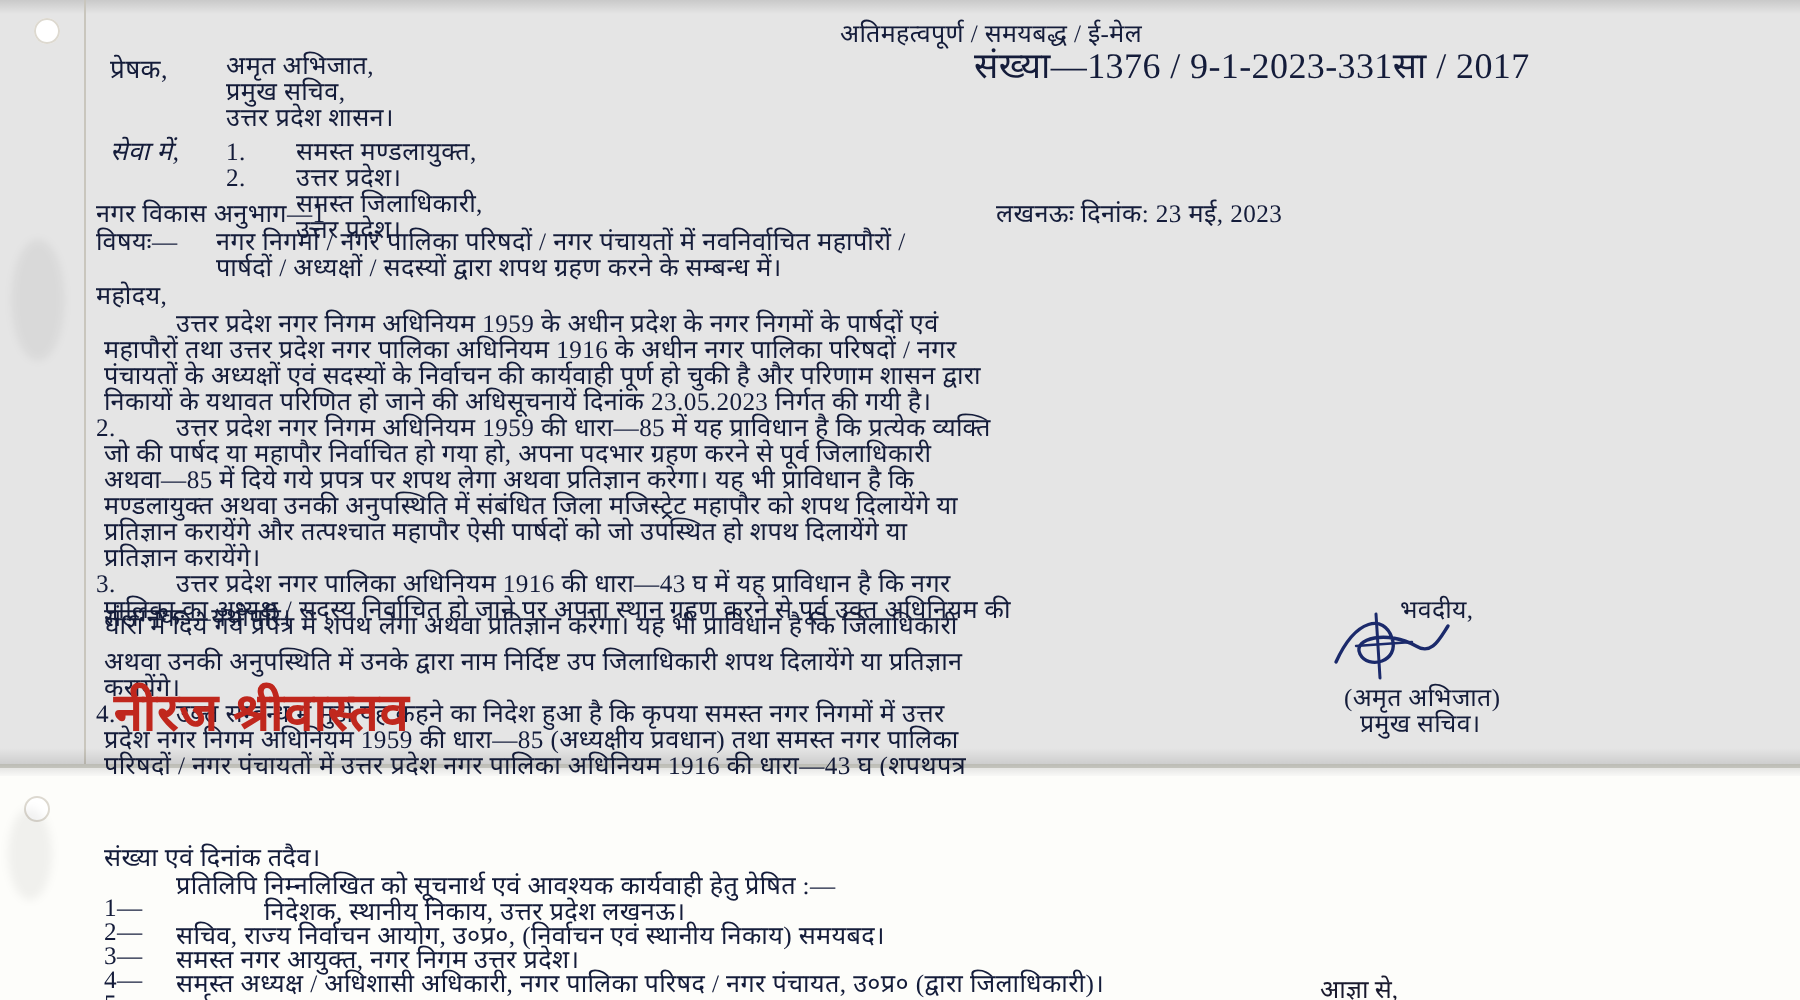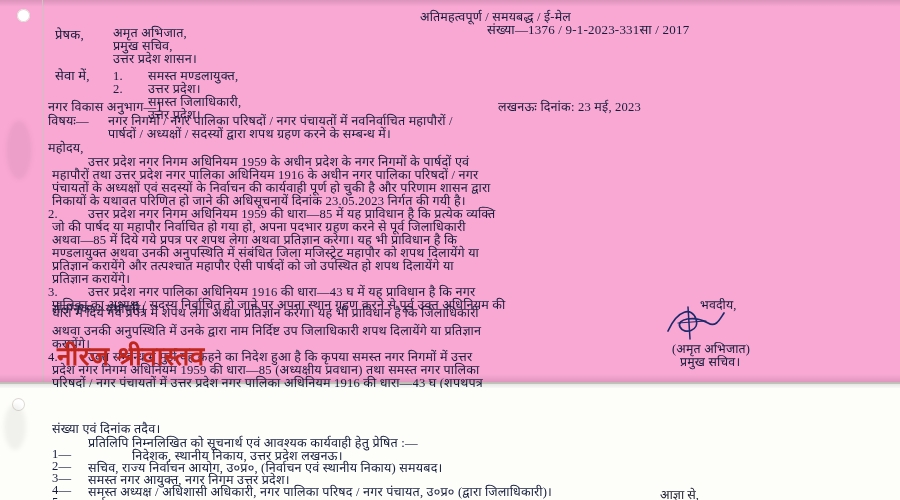--- a/index.html
+++ b/index.html
@@ -20,21 +20,21 @@
     height: 500px;
     background: #fdfdfb;
   }
   
   .sheet {
     position: absolute;
     left: 0;
     top: 0;
     width: 900px;
     height: 382px;
-    background: #f9a8d4;
+    background: #e5e5e5;
     border-bottom: 2px solid #d8d8d0;
   }
   .sheet::after {
     
     content: "";
     position: absolute;
     left: 0; right: 0; bottom: 0;
     height: 8px;
     background: linear-gradient(to bottom, rgba(0,0,0,0.00), rgba(0,0,0,0.10));
     pointer-events: none;
@@ -81,21 +81,21 @@
     white-space: pre;
     color: #141c3a;
     letter-spacing: 0.2px;
   }
   .hdr-left {
     font-size: 12.5px;
     top: 8px;
     left: 420px;
   }
   .hdr-right {
-    font-size: 13px;
+    font-size: 18px;
     top: 20px;
     left: 487px;
   }
   .lbl { font-size: 13px; }
   .body-line { font-size: 12.6px; line-height: 14px; }
   .num { font-size: 12.6px; }
   .signature {
     position: absolute;
     left: 57px;
     top: 337px;
@@ -143,21 +143,21 @@
     <div class="smudge" style="left:6px; top:120px; width:26px; height:60px;"></div>
 
     <div class="t hdr-left">अतिमहत्वपूर्ण / समयबद्ध / ई-मेल</div>
     <div class="t hdr-right">संख्या—1376 / 9-1-2023-331सा / 2017</div>
 
     <div class="t lbl" style="left:55px; top:25px;">प्रेषक,</div>
     <div class="t body-line" style="left:113px; top:26px;">अमृत अभिजात,</div>
     <div class="t body-line" style="left:113px; top:39px;">प्रमुख सचिव,</div>
     <div class="t body-line" style="left:113px; top:52px;">उत्तर प्रदेश शासन।</div>
 
-    <div class="t lbl" style="left:55px; top:66px;">सेवा में,</div>
+    <div class="t lbl" style="left:55px; top:66px;font-style:italic;">सेवा में,</div>
     <div class="t num" style="left:113px; top:69px;">1.</div>
     <div class="t body-line" style="left:148px; top:69px;">समस्त मण्डलायुक्त,</div>
     <div class="t body-line" style="left:148px; top:82px;">उत्तर प्रदेश।</div>
     <div class="t num" style="left:113px; top:82px;">2.</div>
     <div class="t body-line" style="left:148px; top:95px;">समस्त जिलाधिकारी,</div>
     <div class="t body-line" style="left:148px; top:108px;">उत्तर प्रदेश।</div>
 
     <div class="t body-line" style="left:48px; top:100px;">नगर विकास अनुभाग—1</div>
     <div class="t body-line" style="left:498px; top:100px;">लखनऊः दिनांक: 23 मई, 2023</div>
 

